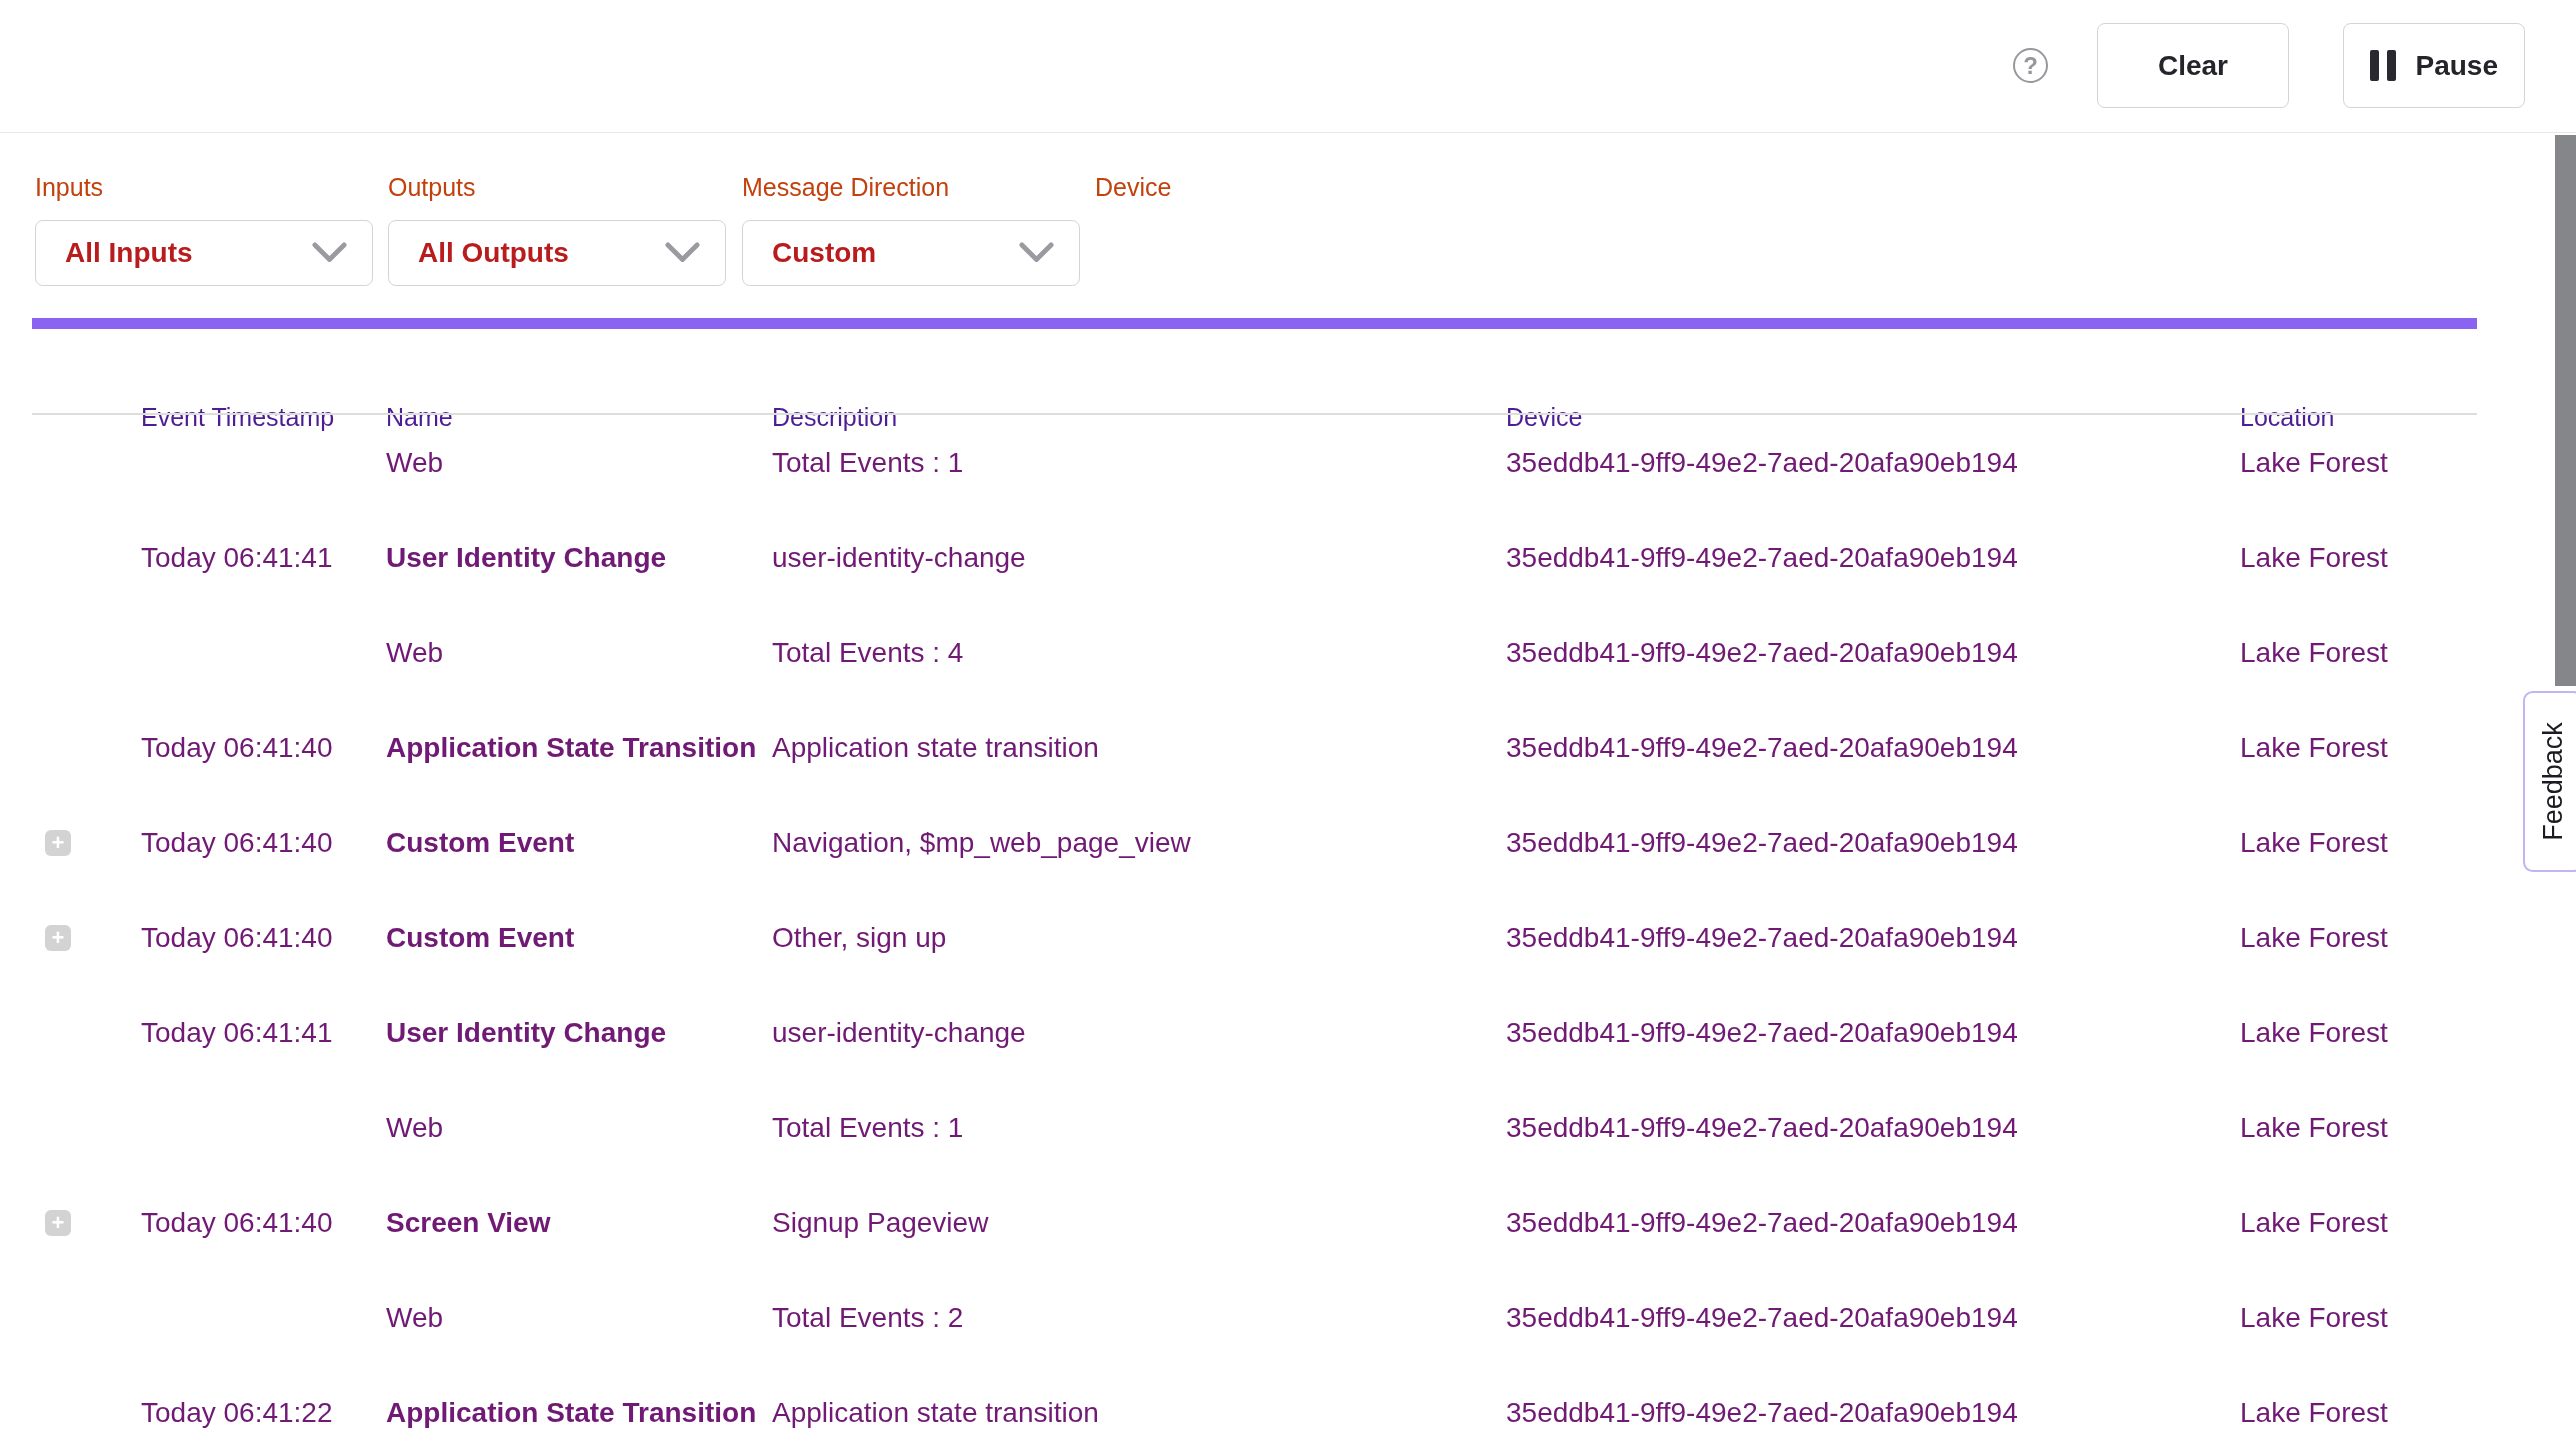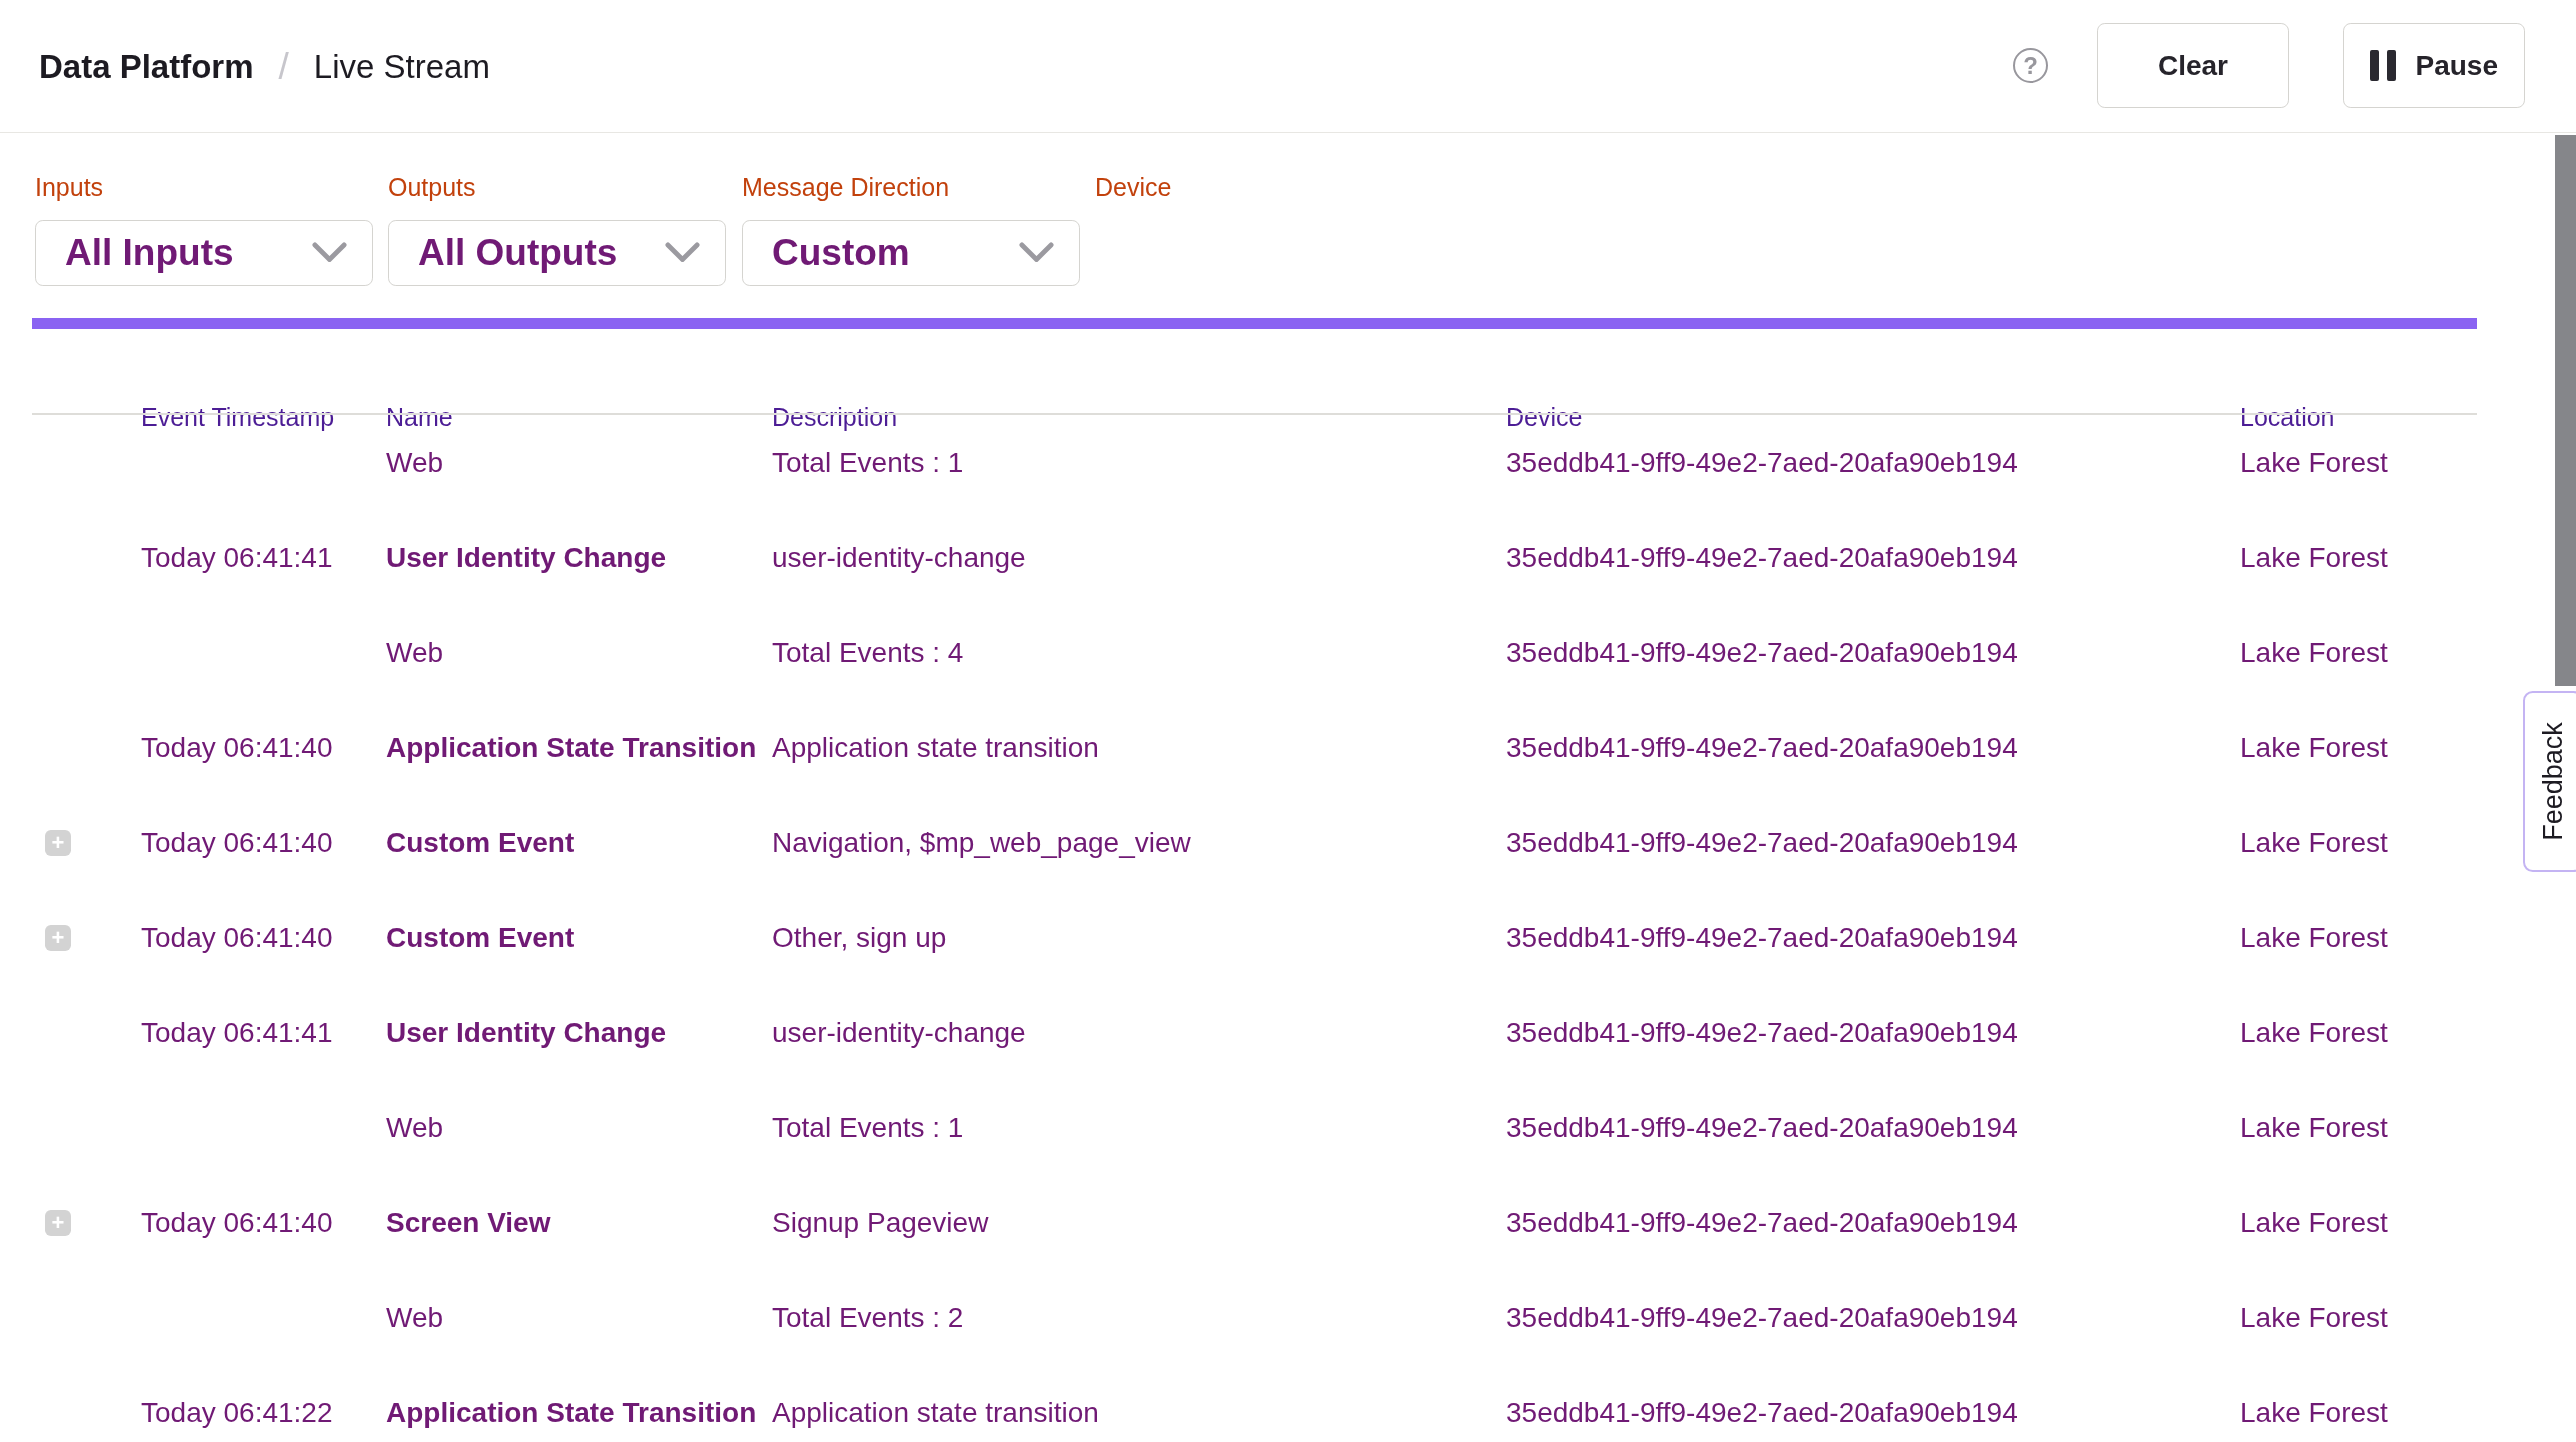--- a/index.html
+++ b/index.html
@@ -28,21 +28,21 @@
   .filters{position:absolute;top:0;left:0;}
   .filter{position:absolute;top:173px;width:338px;}
   .filter:nth-of-type(1){left:35px;}
   .filter:nth-of-type(2){left:388px;}
   .filter:nth-of-type(3){left:742px;}
   .filter:nth-of-type(4){left:1095px;}
   .filter-label{font-size:25px;color:#c2410c;display:block;margin-bottom:18px;}
   .dropdown{margin-top:0;height:66px;border:1.9px solid #d5d4d0;border-radius:7.8px;background:#fff;
             display:flex;align-items:center;justify-content:space-between;
             padding:0 25px 0 29px;box-sizing:border-box;cursor:pointer;}
-  .dropdown-value{font-size:37px;font-weight:700;color:#701a75;}
+  .dropdown-value{font-size:28px;font-weight:700;color:#b91c1c;}
 
   
   .accent-bar{position:absolute;top:318px;left:32px;width:2445px;height:10.7px;background:#8a63f2;}
 
   
   .thead{position:absolute;top:349px;left:0;width:2576px;height:64px;}
   .thead span{position:absolute;top:13.6px;font-size:25px;color:#4c1d95;margin-top:40px;}
   .col-ts{left:141px;} .col-name{left:386px;} .col-desc{left:772px;}
   .col-device{left:1506px;} .col-loc{left:2240px;}
   .thead-divider{position:absolute;top:413px;left:32px;width:2445px;height:1.9px;background:#deddd9;}
@@ -60,25 +60,20 @@
                 border:2.9px solid #c4b4f3;border-radius:9.7px;box-sizing:border-box;
                 display:flex;align-items:center;justify-content:center;cursor:pointer;}
   .feedback-tab span{transform:rotate(-90deg);font-size:27px;color:#1d1b22;white-space:nowrap;}
 </style>
 </head>
 <body>
 
 <div class="page">
 
   <div class="topbar">
-    <div class="breadcrumb">
-      <span class="crumb-section">Data Platform</span>
-      <span class="crumb-sep">/</span>
-      <span class="crumb-page">Live Stream</span>
-    </div>
     <div class="help">?</div>
     <button class="btn btn-clear">
       <span>Clear</span>
     </button>
     <button class="btn btn-pause">
       <span class="pause-icon">
           <i></i>
           <i></i>
         </span>
       <span>Pause</span>

